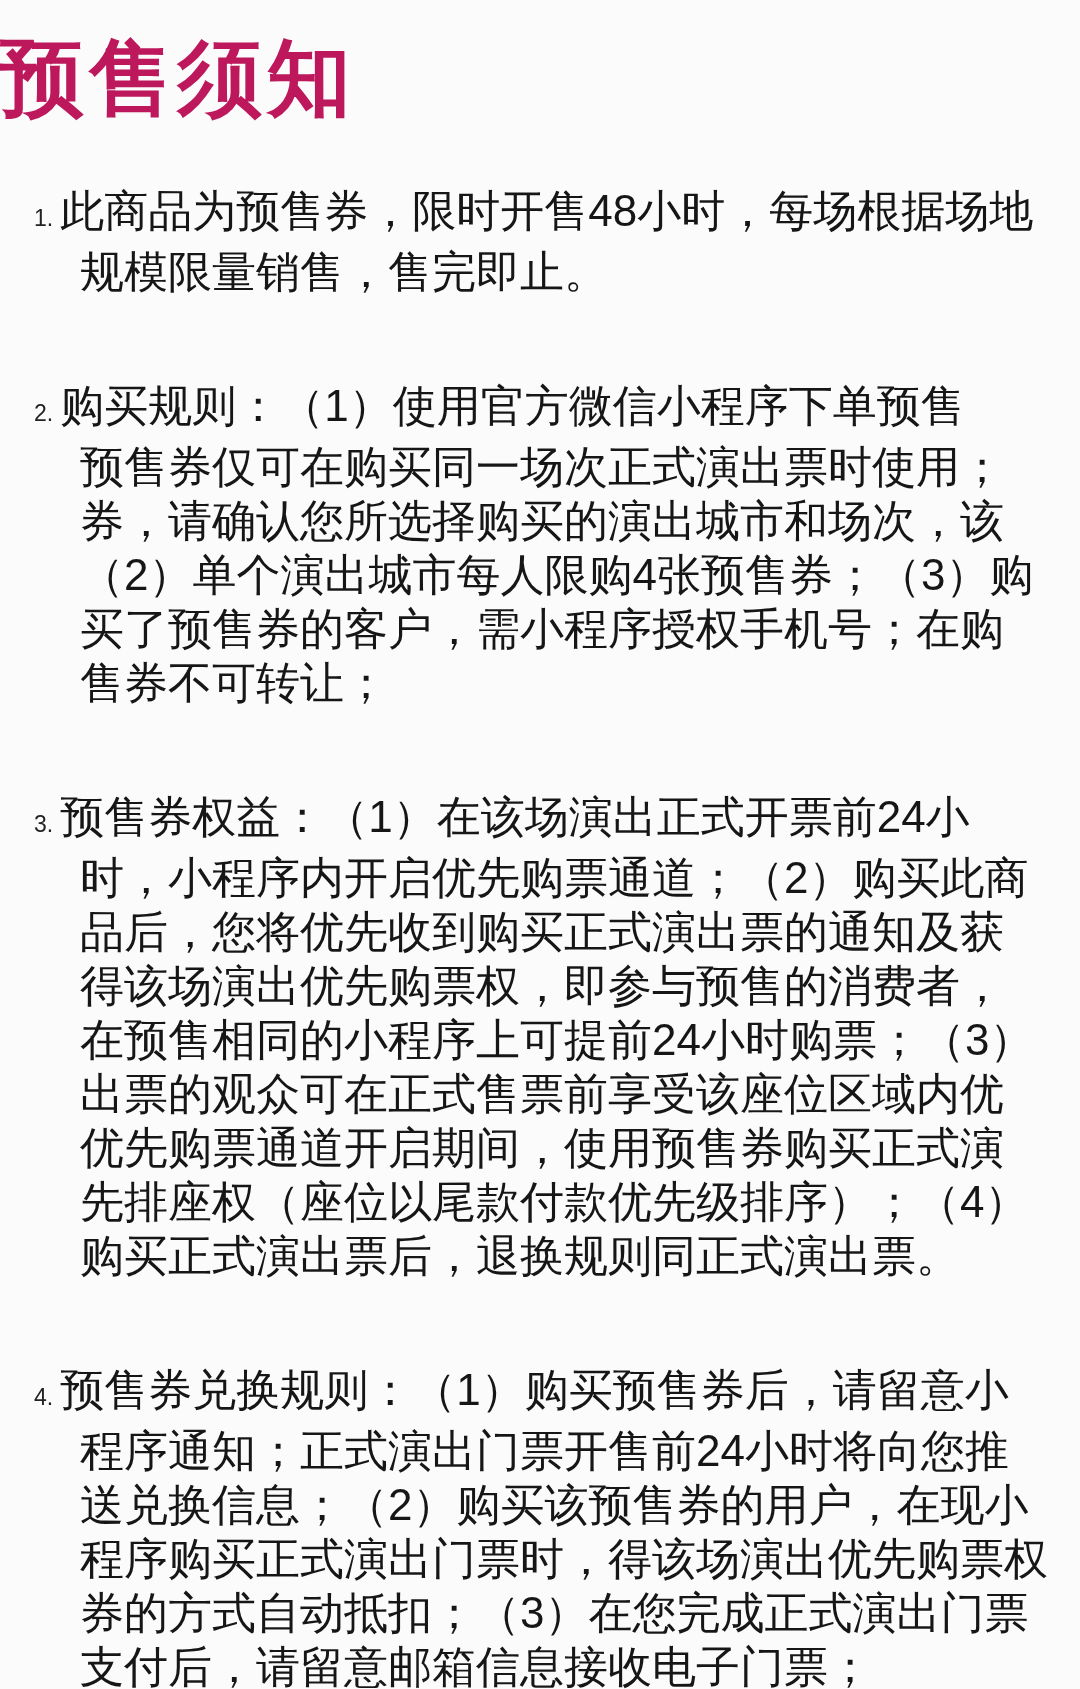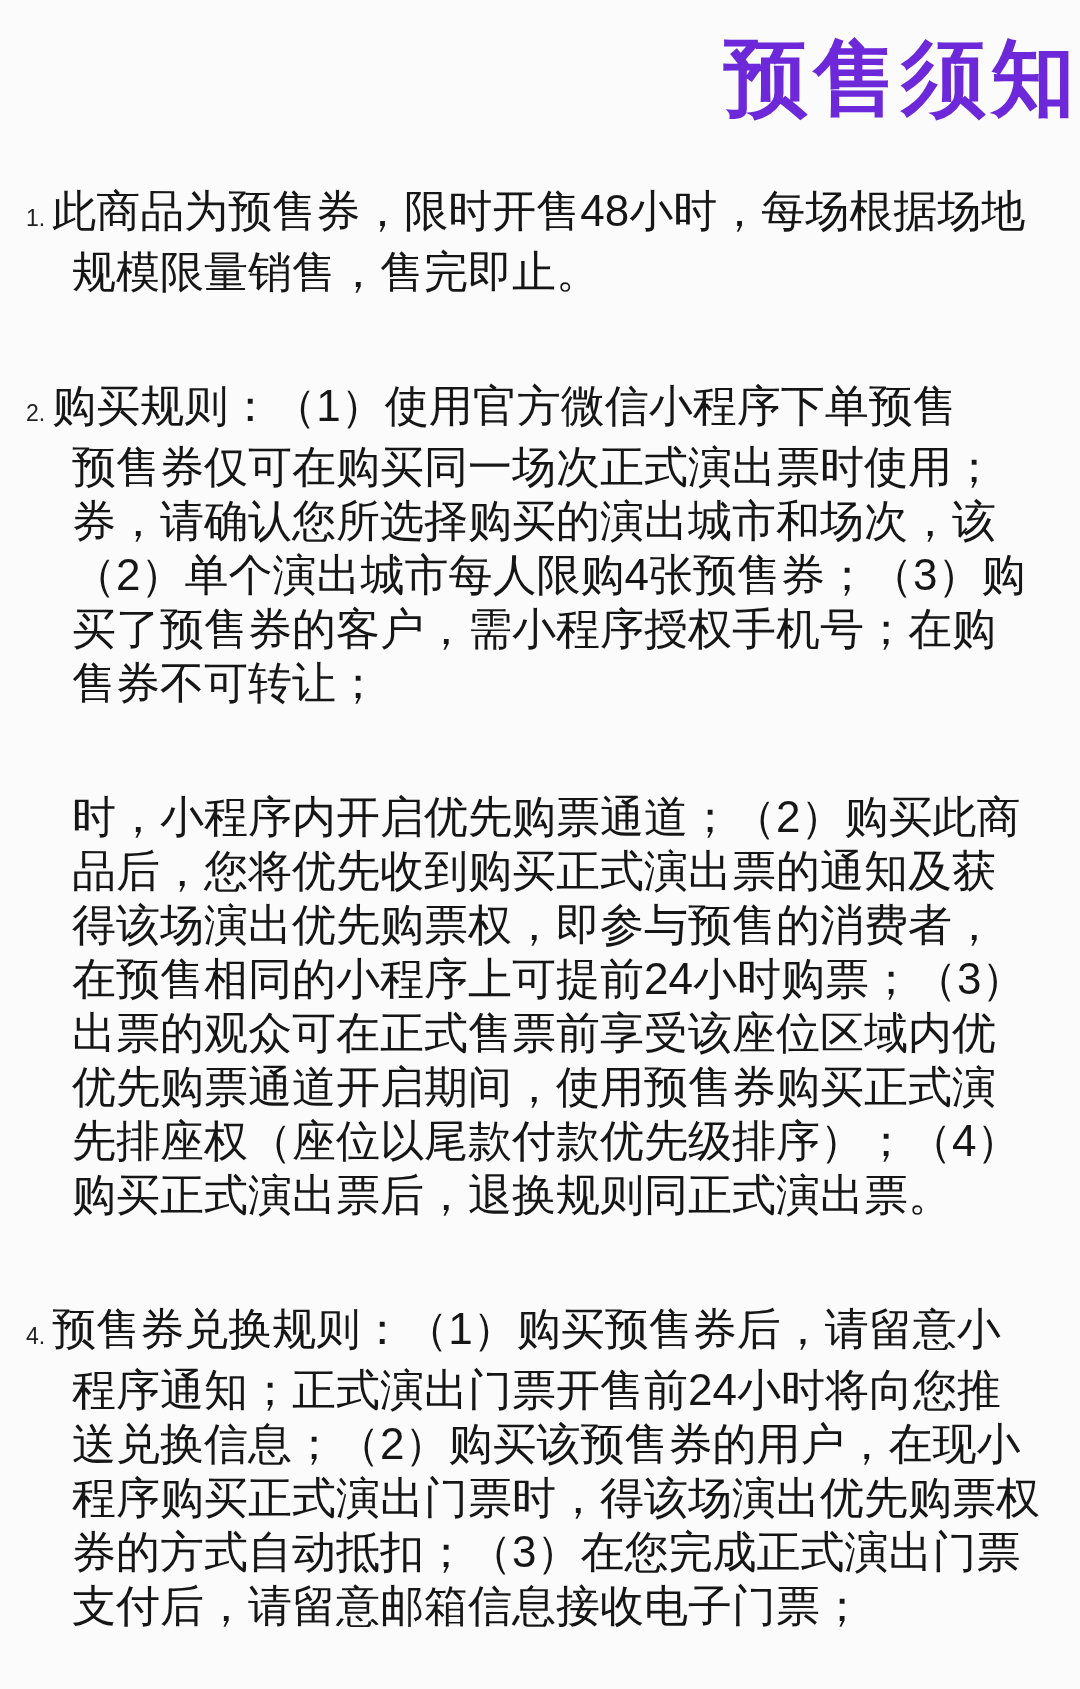--- a/index.html
+++ b/index.html
@@ -15,34 +15,35 @@
     overflow: hidden;
   }
   .page {
     width: 1080px;
     height: 1689px;
     box-sizing: border-box;
     padding-top: 28px;
   }
   .title {
     margin: 0;
-    text-align: right;
+    text-align: left;
     font-size: 84px;
     font-weight: 600;
     letter-spacing: 5px;
     line-height: 100px;
-    color: #6d28d9;
+    color: #be185d;
   }
   .items {
     margin-top: 56px;
   }
   .item {
     font-size: 44px;
     line-height: 54px;
     letter-spacing: 0;
+    padding-left: 8px;
   }
   .item + .item {
     margin-top: 80px;
   }
   .line {
     padding-left: 72px;
     white-space: nowrap;
   }
   .line.first {
     padding-left: 26px;
@@ -69,20 +70,21 @@
     <div class="item">
       <div class="line first"><span class="num">2.</span><span>购买规则：（1）使用官方微信小程序下单预售</span></div>
       <div class="line">预售券仅可在购买同一场次正式演出票时使用；</div>
       <div class="line">券，请确认您所选择购买的演出城市和场次，该</div>
       <div class="line">（2）单个演出城市每人限购4张预售券；（3）购</div>
       <div class="line">买了预售券的客户，需小程序授权手机号；在购</div>
       <div class="line">售券不可转让；</div>
     </div>
 
     <div class="item">
+      <div class="line first"><span class="num">3.</span><span>预售券权益：（1）在该场演出正式开票前24小</span></div>
       <div class="line">时，小程序内开启优先购票通道；（2）购买此商</div>
       <div class="line">品后，您将优先收到购买正式演出票的通知及获</div>
       <div class="line">得该场演出优先购票权，即参与预售的消费者，</div>
       <div class="line">在预售相同的小程序上可提前24小时购票；（3）</div>
       <div class="line">出票的观众可在正式售票前享受该座位区域内优</div>
       <div class="line">优先购票通道开启期间，使用预售券购买正式演</div>
       <div class="line">先排座权（座位以尾款付款优先级排序）；（4）</div>
       <div class="line">购买正式演出票后，退换规则同正式演出票。</div>
     </div>
 

